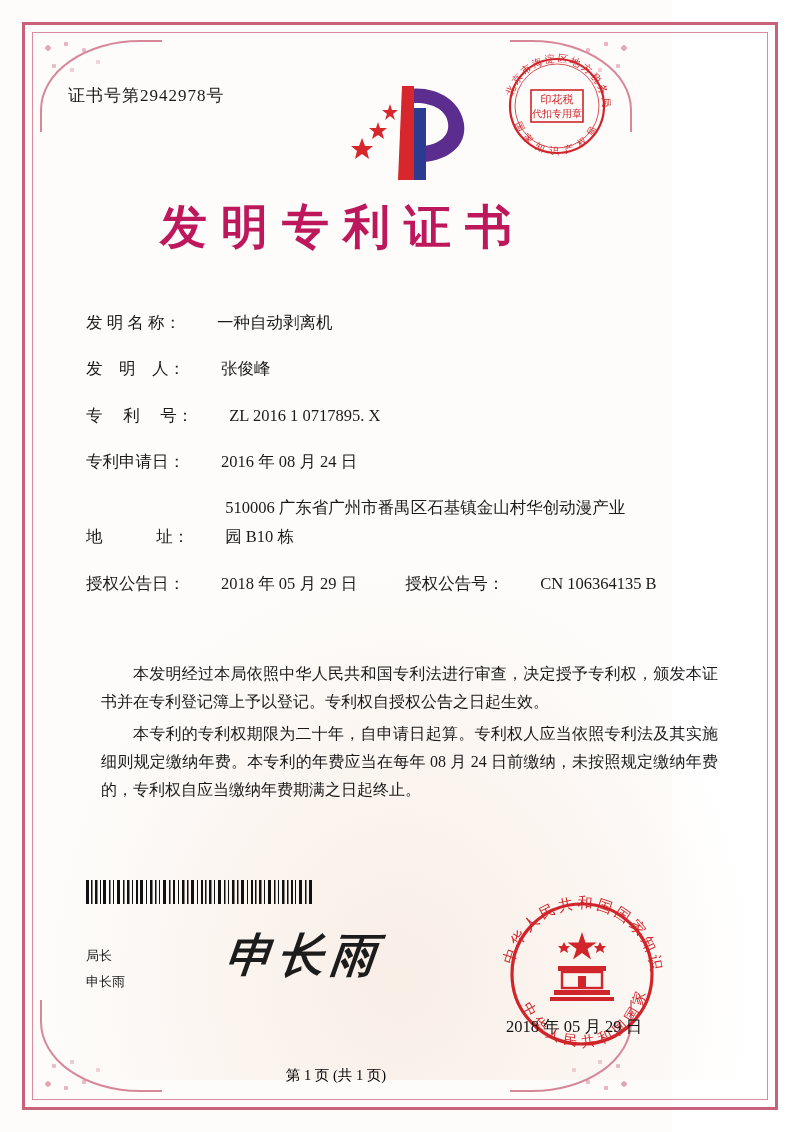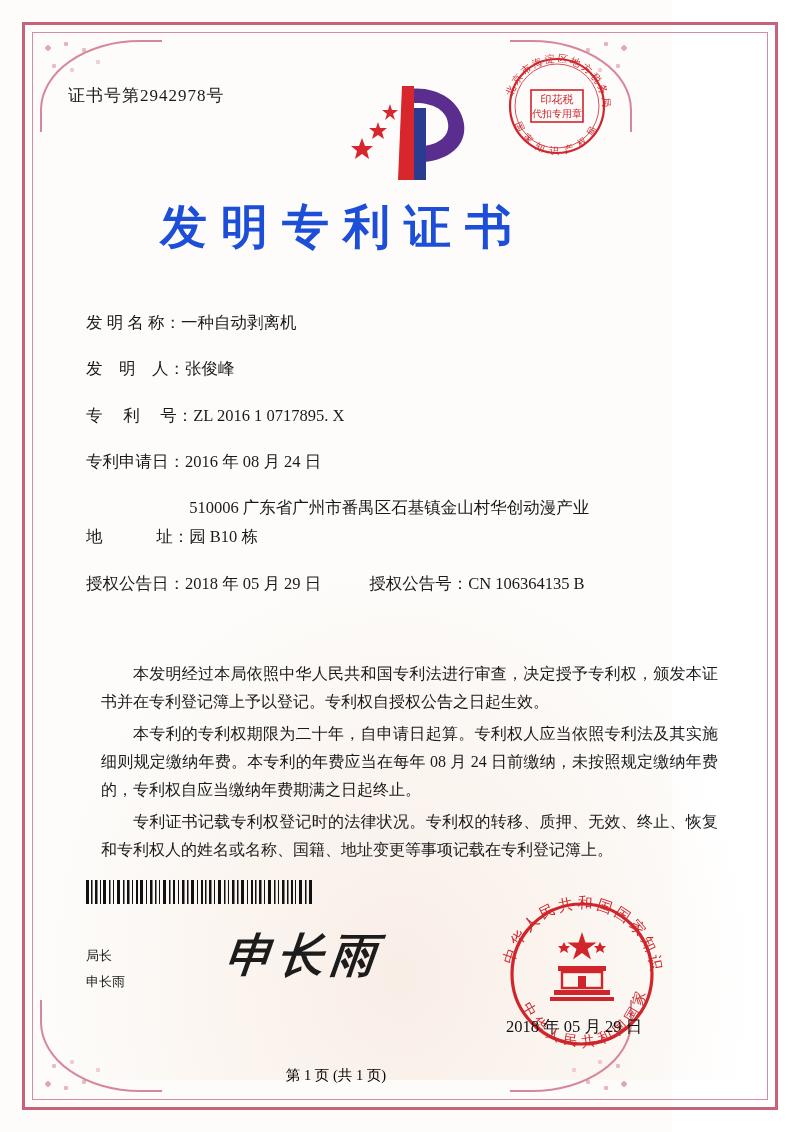--- a/index.html
+++ b/index.html
@@ -96,21 +96,21 @@
     width: 120px; height: 120px;
   }
 
   .title {
     position: absolute;
     left: 0; right: 0; top: 196px;
     text-align: center;
     font-size: 47px;
     letter-spacing: 14px;
     font-weight: bold;
-    color: #1d4ed8;
+    color: #be185d;
     font-family: Liberation Mono, monospace;
     text-indent: 14px;
   }
 
   
   .fields {
     position: absolute;
     left: 86px; top: 312px;
     width: 640px;
     font-size: 16.5px;
@@ -122,20 +122,21 @@
     margin-bottom: 24px;
   }
   .flabel {
     flex: 0 0 auto;
     white-space: pre;
     font-size: 16.5px;
   }
   .fvalue {
     flex: 1 1 auto;
     font-size: 16.5px;
+    margin-left: 36px;
   }
   .fvalue .second-line {
     display: block;
     margin-top: 7px;
   }
   .frow.inline-two .fvalue {
     flex: 0 0 auto;
   }
   .gap-label {
     margin-left: 48px;
@@ -289,21 +290,20 @@
       <span class="flabel">授权公告日：</span>
       <span class="fvalue">2018 年 05 月 29 日</span>
       <span class="flabel gap-label">授权公告号：</span>
       <span class="fvalue">CN 106364135 B</span>
     </div>
   </div>
 
   <div class="paras">
     <p>本发明经过本局依照中华人民共和国专利法进行审查，决定授予专利权，颁发本证书并在专利登记簿上予以登记。专利权自授权公告之日起生效。</p>
     <p>本专利的专利权期限为二十年，自申请日起算。专利权人应当依照专利法及其实施细则规定缴纳年费。本专利的年费应当在每年 08 月 24 日前缴纳，未按照规定缴纳年费的，专利权自应当缴纳年费期满之日起终止。</p>
-    <p>专利证书记载专利权登记时的法律状况。专利权的转移、质押、无效、终止、恢复和专利权人的姓名或名称、国籍、地址变更等事项记载在专利登记簿上。</p>
   </div>
 
   <div class="barcode">
     <svg viewBox="0 0 228 24" width="228" height="24" preserveAspectRatio="none" aria-hidden="true">
       <g fill="#111">
         <rect x="0" y="0" width="3" height="24"></rect>
           <rect x="5" y="0" width="1.5" height="24"></rect>
         <rect x="9" y="0" width="2.5" height="24"></rect>
           <rect x="14" y="0" width="1" height="24"></rect>
         <rect x="17" y="0" width="3" height="24"></rect>

